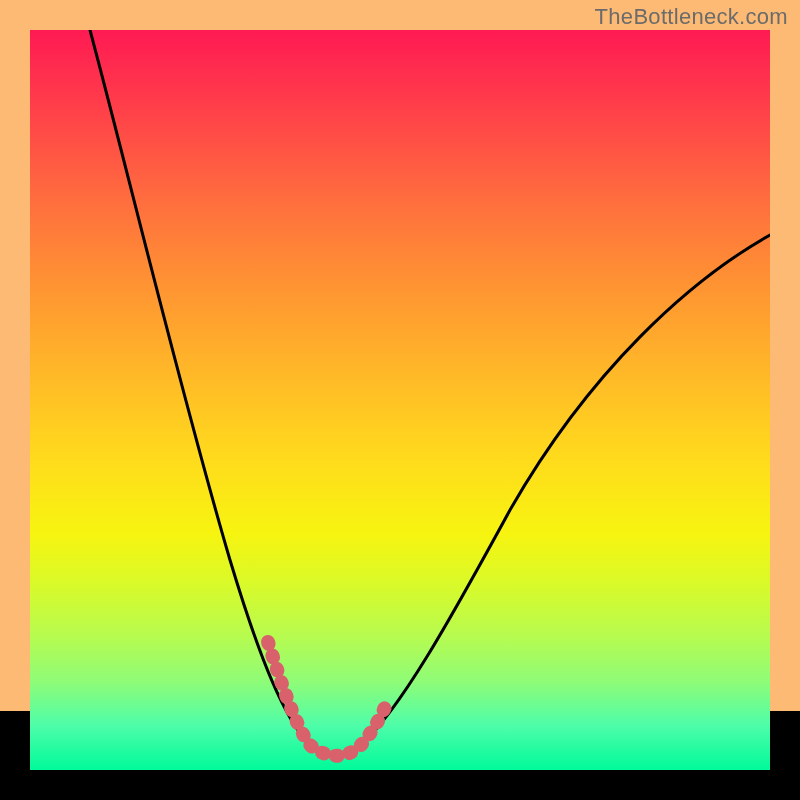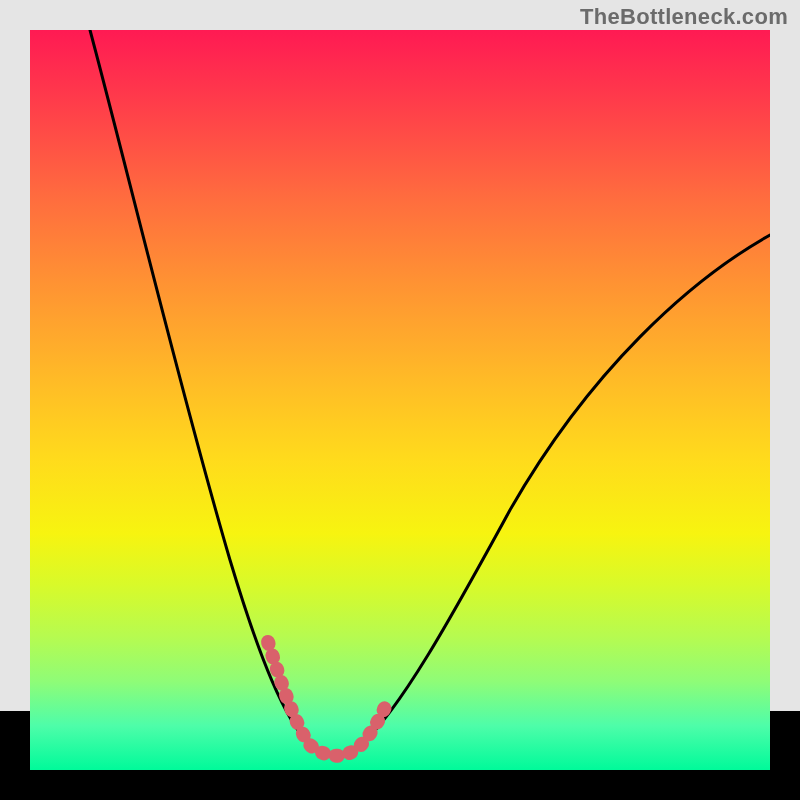--- a/index.html
+++ b/index.html
@@ -10,22 +10,21 @@
     background: #000;
     overflow: hidden;
     font-family: Arial, Helvetica, sans-serif;
   }
   .frame {
     position: absolute;
     top: 0;
     left: 0;
     width: 800px;
     height: 711px;
-    background: #e5e5e5;
-    font-weight: bold;
+    background: #fdba74;
   }
   .plot {
     position: absolute;
     top: 30px;
     left: 30px;
     width: 740px;
     height: 740px;
     overflow: hidden;
   }
   .grad {

